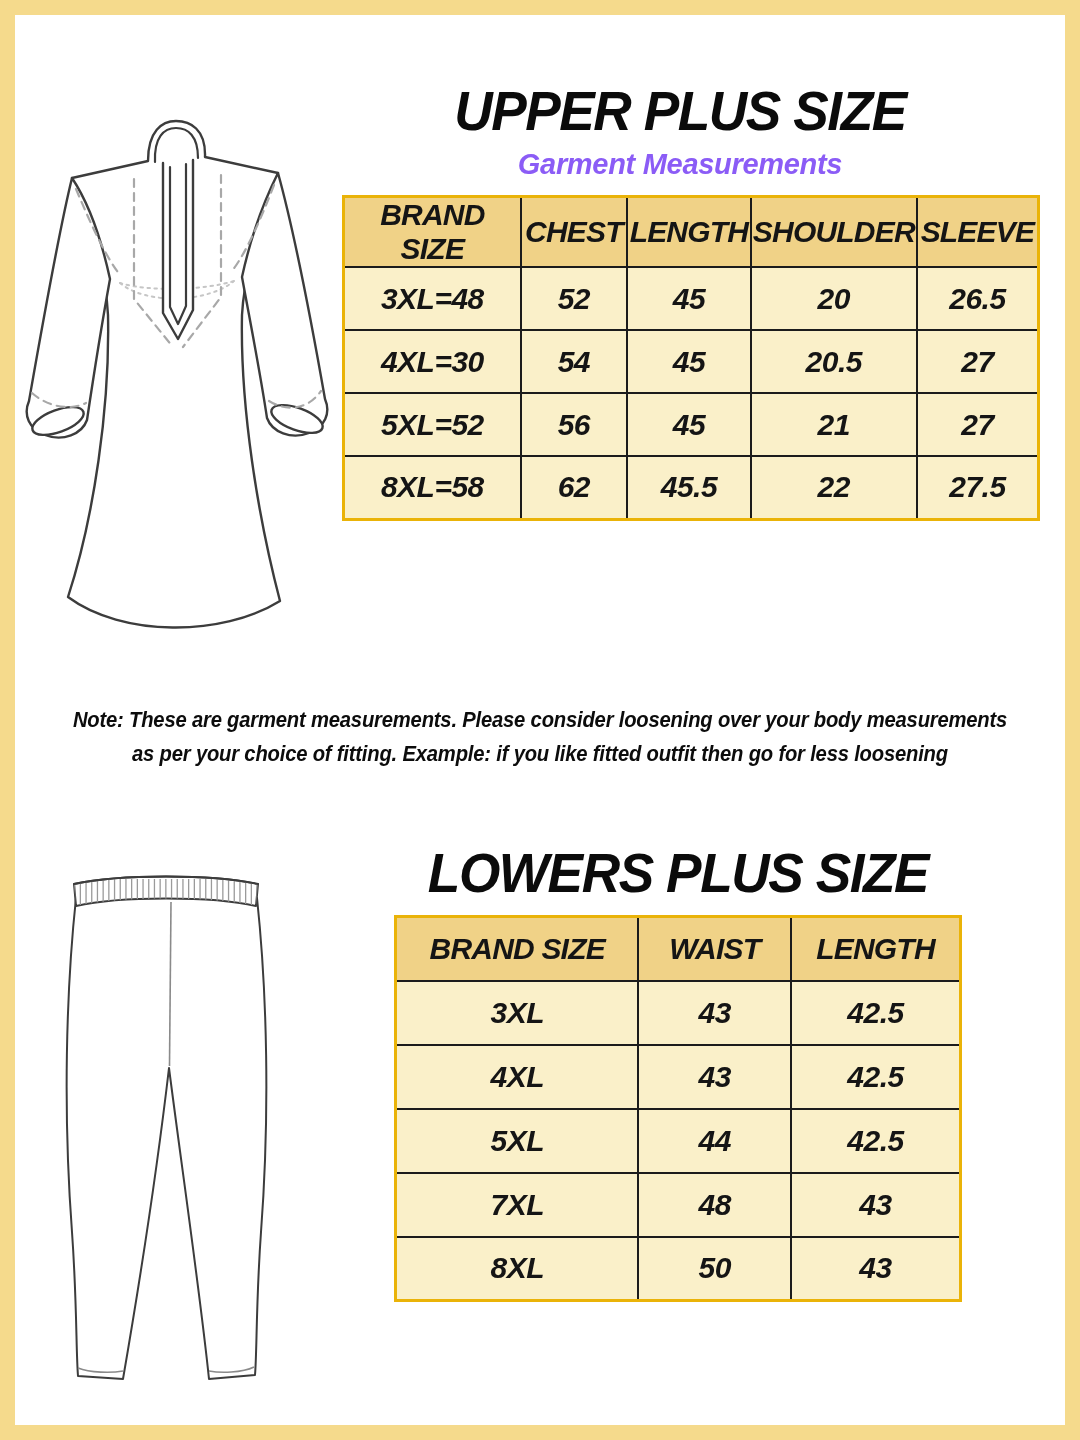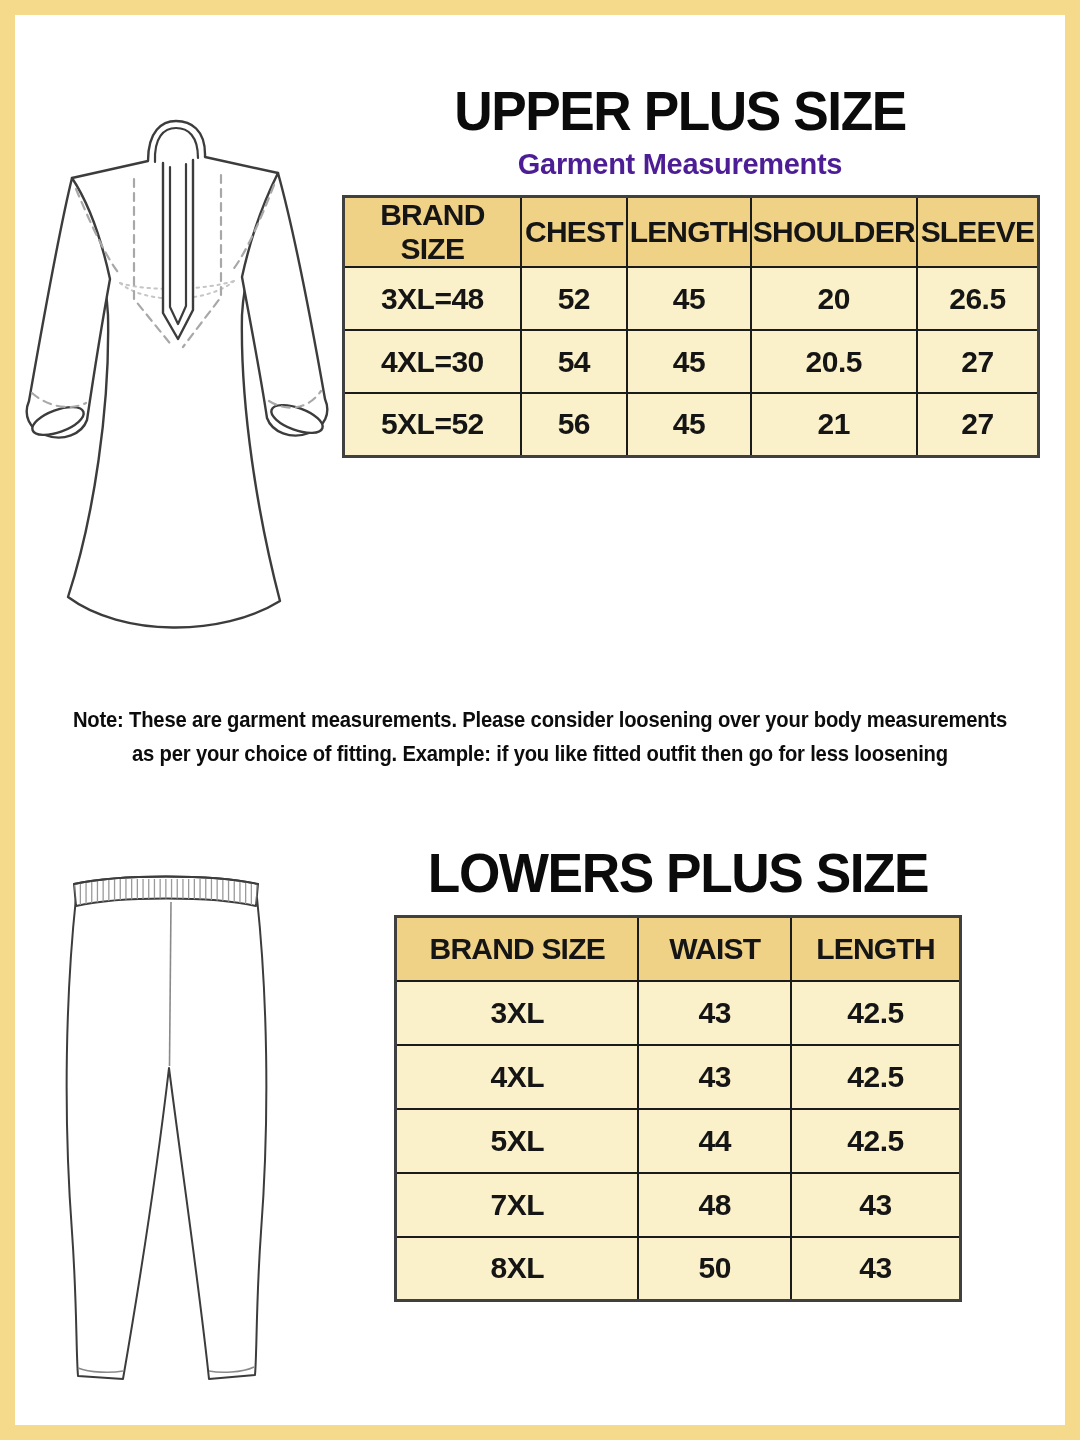--- a/index.html
+++ b/index.html
@@ -5,47 +5,48 @@
   html,body{margin:0;padding:0;background:#ffffff;}
   .page{
     position:relative;
     width:1080px;height:1440px;
     box-sizing:border-box;
     border:15px solid #f5da8c;
     background:#ffffff;
     font-family:"Liberation Sans","DejaVu Sans",sans-serif;
     color:#0e0e0e;
     overflow:hidden;
+    font-style:italic;
   }
   .abs{position:absolute;}
 
   .big-title{
     margin:0;
     font-size:56px;
     font-weight:bold;
     letter-spacing:-1.5px;
     line-height:1.0;
     text-align:center;
     white-space:nowrap;
     transform:scaleX(.95);
     transform-origin:50% 0;
     color:#0b0b0b;
   }
   .subtitle{
     font-size:29px;
     font-weight:bold;
     text-align:center;
     letter-spacing:-0.3px;
-    color:#4c1d95;
+    color:#8b5cf6;
   }
 
   table.size{
     border-collapse:collapse;
     table-layout:fixed;
-    border:3px solid #404040;
+    border:3px solid #eab308;
     text-align:center;
   }
   table.size th, table.size td{
     border:2px solid #1b1b1b;
     font-weight:bold;
     padding:0;
     overflow:hidden;
   }
   table.size th{
     background:#f0d287;
@@ -166,20 +167,27 @@
       <td>20.5</td>
       <td>27</td>
     </tr>
     <tr>
       <td>5XL=52</td>
       <td>56</td>
       <td>45</td>
       <td>21</td>
       <td>27</td>
     </tr>
+    <tr>
+      <td>8XL=58</td>
+      <td>62</td>
+      <td>45.5</td>
+      <td>22</td>
+      <td>27.5</td>
+    </tr>
   </tbody>
     </table>
 
   <div class="note abs" style="left:20px;top:688px;width:1010px;">
     <div>Note: These are garment measurements. Please consider loosening over your body measurements</div>
     <div>as per your choice of fitting. Example: if you like fitted outfit then go for less loosening</div>
   </div>
 
   <svg class="abs" style="left:45px;top:857px;" width="212" height="525" viewBox="0 0 212 525" aria-hidden="true">
     <defs>

